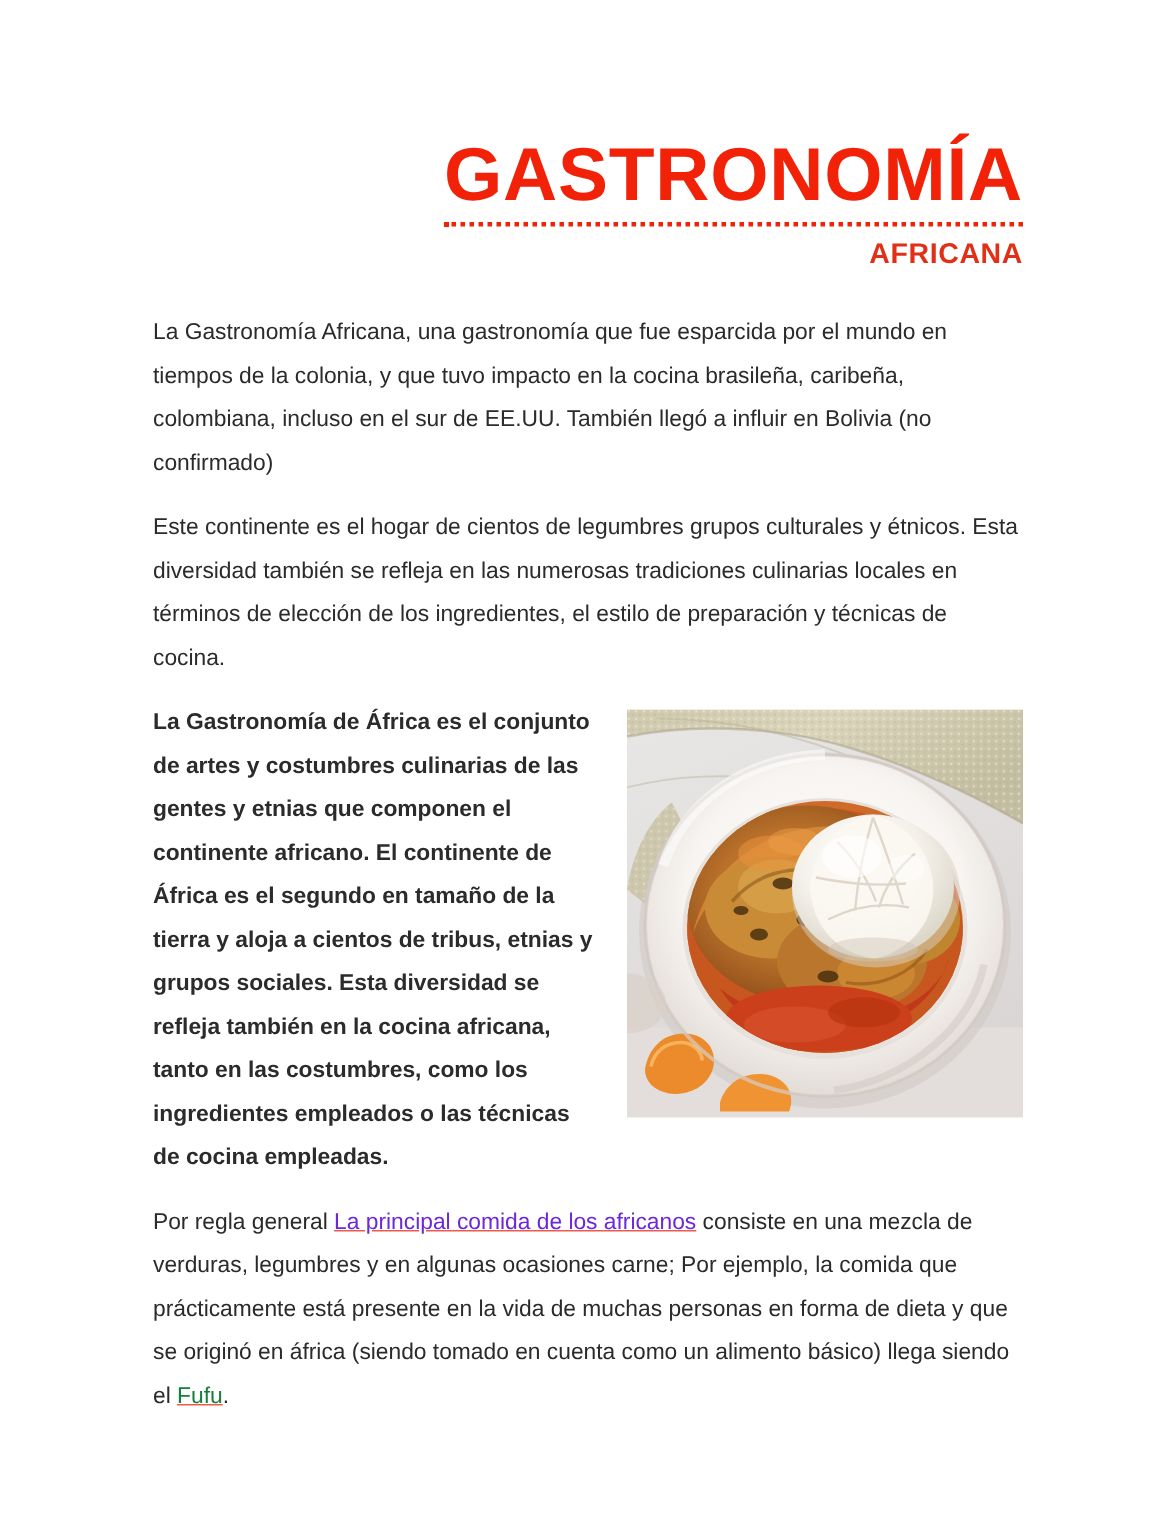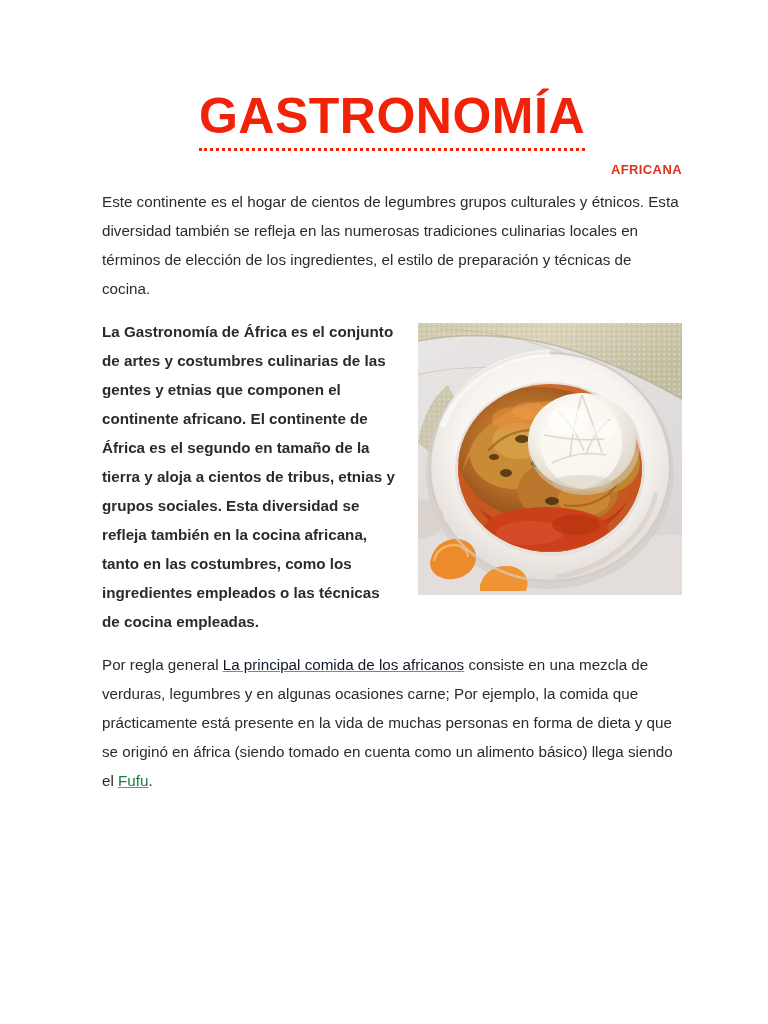--- a/index.html
+++ b/index.html
@@ -28,37 +28,37 @@
     top: 88px;
     width: 580px;
   }
 
   
   .title-block {
     margin: 0 0 6px 0;
   }
   .doc-title {
     margin: 0;
-    text-align: center;
+    text-align: right;
     font-size: 50px;
     line-height: 56px;
     font-weight: bold;
     letter-spacing: 0.5px;
     color: #f22208;
     white-space: nowrap;
   }
   .doc-title .title-text {
     display: inline-block;
     border-bottom: 3px dotted #f22208;
     padding-bottom: 4px;
   }
   .doc-subtitle {
     margin: 8px 0 0 0;
     text-align: right;
-    font-size: 13px;
+    font-size: 19px;
     line-height: 22px;
     font-weight: bold;
     letter-spacing: 0.4px;
     color: #e03018;
   }
 
   
   p.body-par {
     margin: 0 0 14px 0;
     font-size: 15.2px;
@@ -89,35 +89,36 @@
 
   .par-wrap { overflow: hidden; font-weight: bold; }
 
   
   a.doc-link {
     color: #15803d;
     text-decoration: underline;
     text-decoration-color: #ea5b4b;
   }
   a.doc-link.strong-link {
-    color: #0f172a;
+    color: #6d28d9;
   }
   .clearfix::after { content: ""; display: block; clear: both; }
 </style>
 </head>
 <body>
 
 <div class="page">
   <div class="content">
 
     <div class="title-block">
       <h1 class="doc-title"><span class="title-text"><span>GASTRONOMÍA</span></span></h1>
       <div class="doc-subtitle">AFRICANA</div>
     </div>
 
+    <p class="body-par first-par">La Gastronomía Africana, una gastronomía que fue esparcida por el mundo en tiempos de la colonia, y que tuvo impacto en la cocina brasileña, caribeña, colombiana, incluso en el sur de EE.UU. También llegó a influir en Bolivia (no confirmado)</p>
 
 
     <p class="body-par">Este continente es el hogar de cientos de legumbres grupos culturales y étnicos. Esta diversidad también se refleja en las numerosas tradiciones culinarias locales en términos de elección de los ingredientes, el estilo de preparación y técnicas de cocina.</p>
 
     <div class="par-wrap clearfix">
       <div class="photo-wrap">
         <div class="photo">
           <svg viewBox="0 0 264 272" preserveAspectRatio="xMidYMid slice">
             <defs>
               <radialGradient id="bowlG" cx="50%" cy="42%" r="62%">

